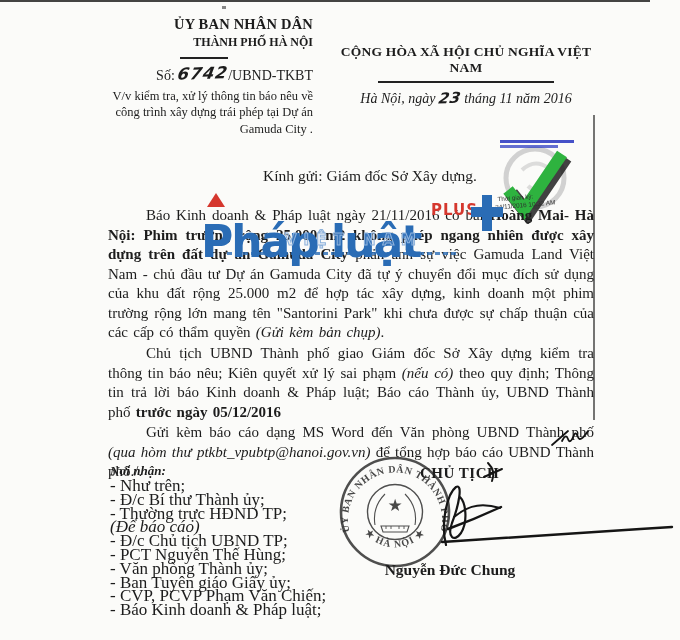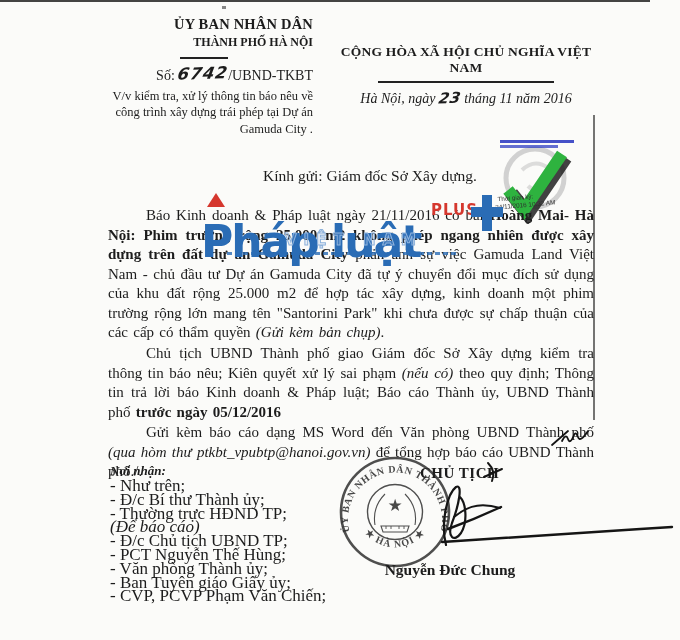--- a/index.html
+++ b/index.html
@@ -138,20 +138,21 @@
     <div class="recip-label">Nơi nhận:</div>
     <div class="recip-item">- Như trên;</div>
     <div class="recip-item">- Đ/c Bí thư Thành ủy;</div>
     <div class="recip-item">- Thường trực HĐND TP;</div>
     <div class="recip-item i">(Để báo cáo)</div>
     <div class="recip-item">- Đ/c Chủ tịch UBND TP;</div>
     <div class="recip-item">- PCT Nguyễn Thế Hùng;</div>
     <div class="recip-item">- Văn phòng Thành ủy;</div>
     <div class="recip-item">- Ban Tuyên giáo Giấy ủy;</div>
     <div class="recip-item">- CVP, PCVP Phạm Văn Chiến;</div>
+    <div class="recip-item">- Báo Kinh doanh &amp; Pháp luật;</div>
   </div>
 
   <div class="abs sig-title">CHỦ TỊCH</div>
 
   <svg class="abs seal" viewBox="0 0 116 116">
     <g stroke="#222" fill="none" opacity="0.88">
       <circle cx="58" cy="57" r="54" stroke-width="2.6"></circle>
       <circle cx="58" cy="57" r="27.5" stroke-width="1.4"></circle>
       <path d="M 38 70 Q 35 52 48 39" stroke-width="1.1"></path>
       <path d="M 78 70 Q 81 52 68 39" stroke-width="1.1"></path>

